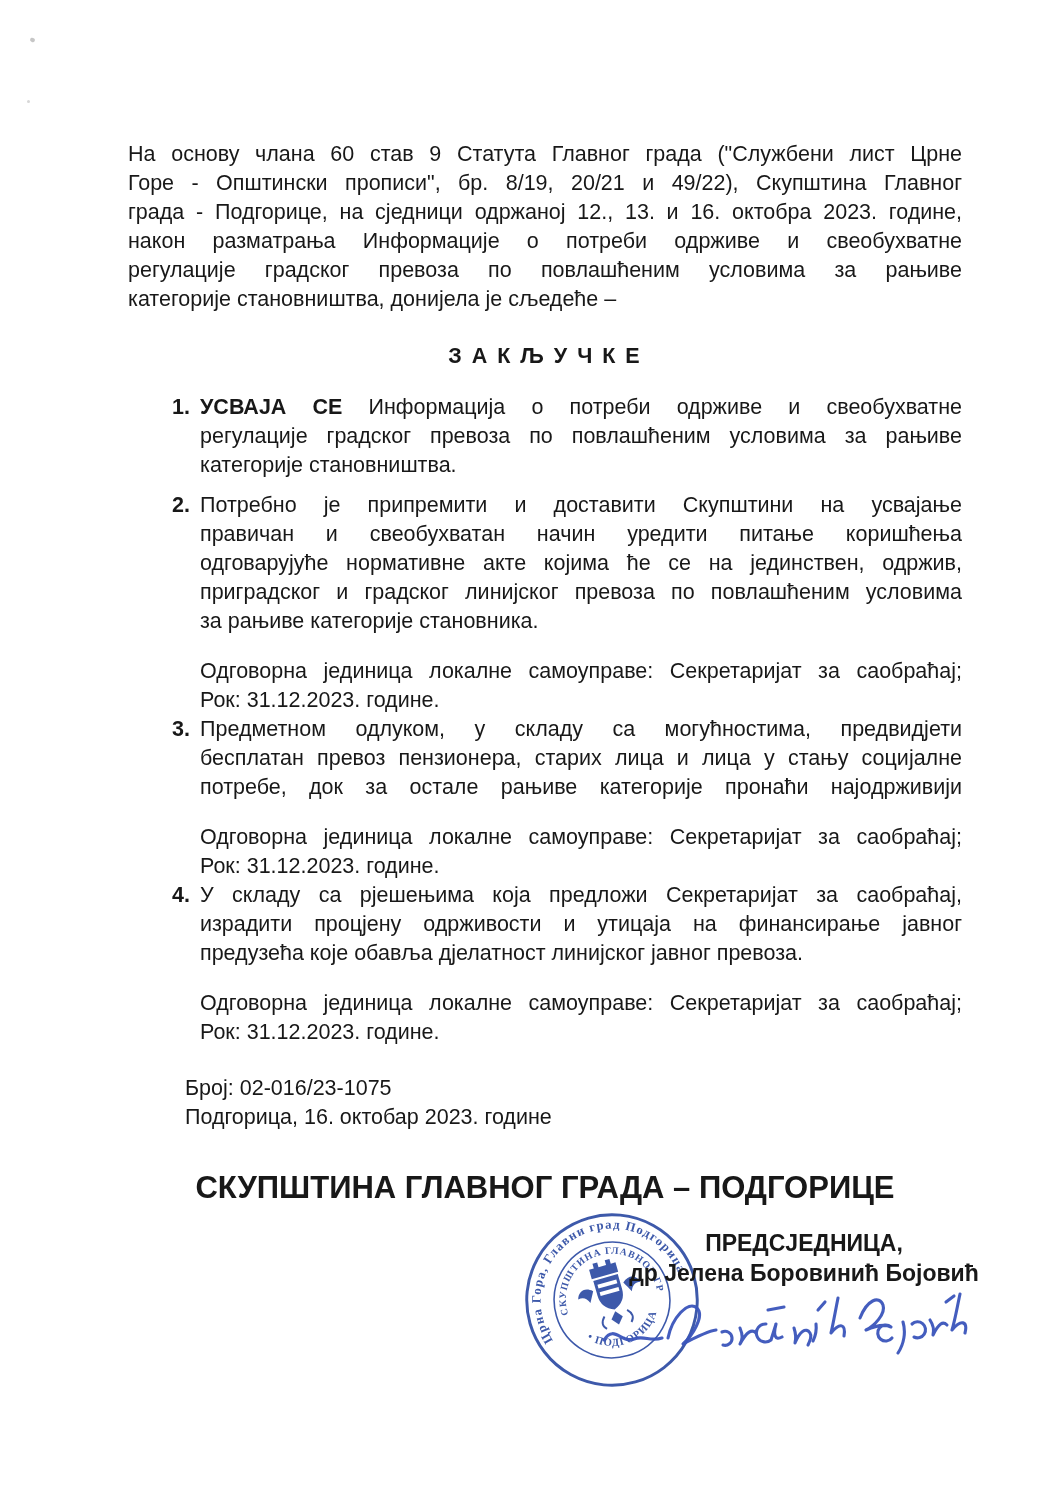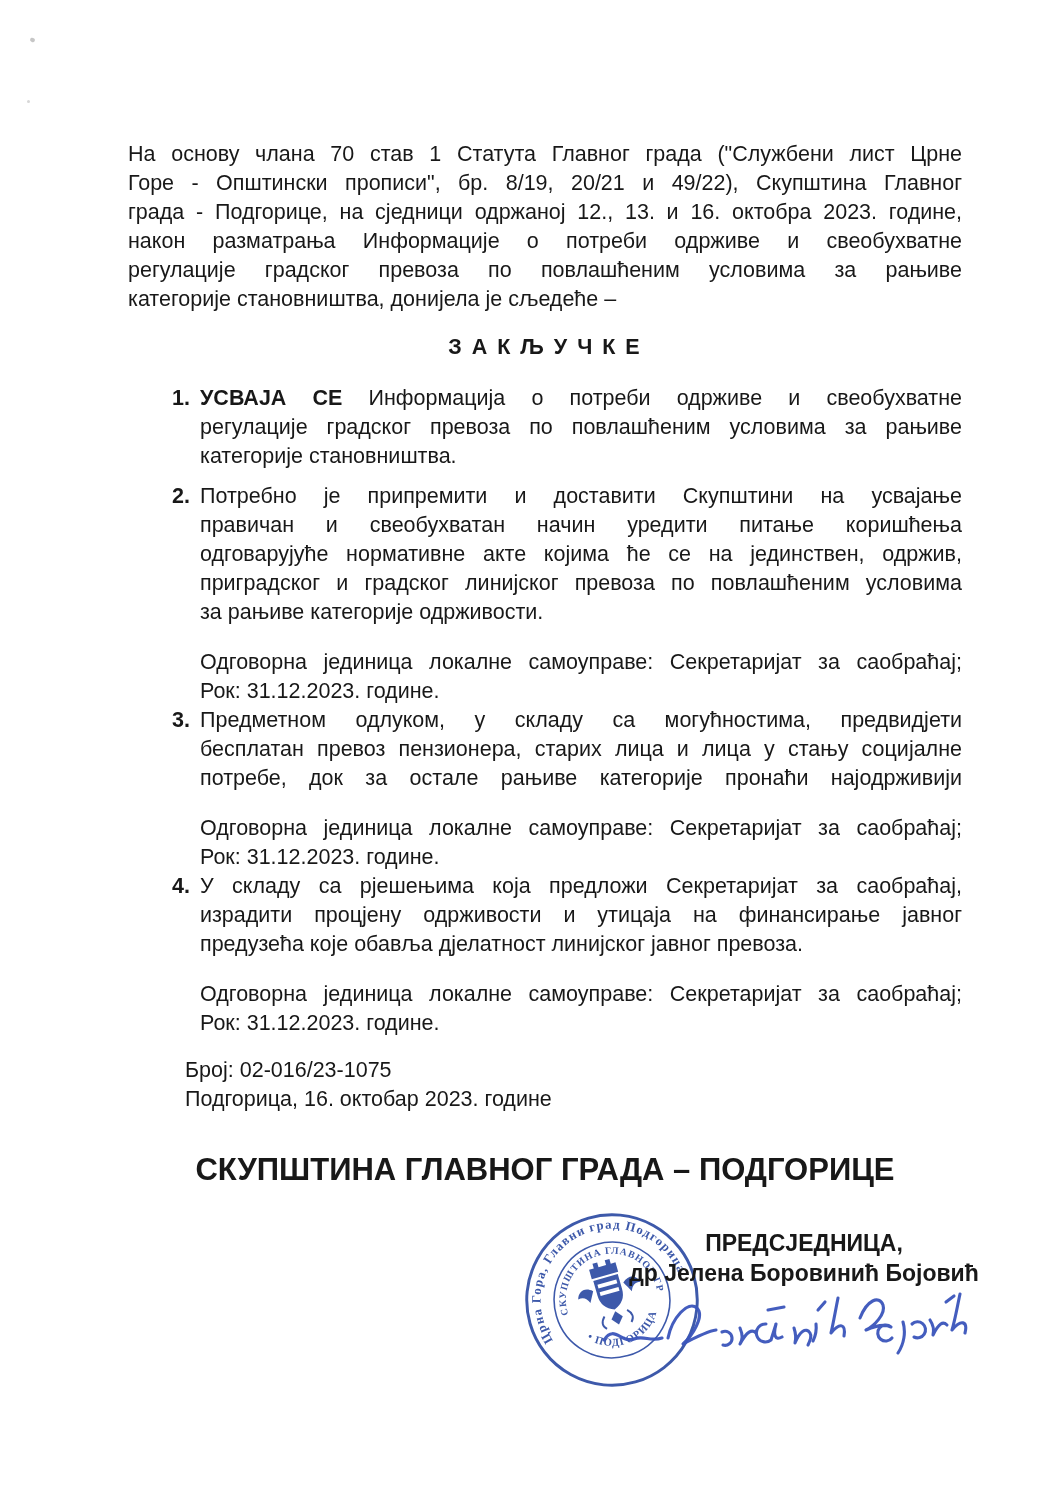--- a/index.html
+++ b/index.html
@@ -10,48 +10,48 @@
   .speck{position:absolute;background:#8d8d8d;border-radius:50%;opacity:.5;}
   #speck1{left:30px;top:38px;width:5px;height:4px;transform:rotate(20deg);}
   #speck2{left:27px;top:100px;width:3px;height:3px;opacity:.35;}
   .content{
     position:absolute;left:128px;top:140px;width:834px;
     font-size:21.5px;line-height:29px;
   }
   .jline{text-align:justify;text-align-last:justify;}
   .lline{text-align:left;}
   .heading{
-    margin-top:19px;text-align:center;font-weight:700;letter-spacing:2px;
+    margin-top:28px;text-align:center;font-weight:700;letter-spacing:2px;
   }
   .list{margin-top:22px;}
   .item{position:relative;padding-left:72px;}
   .item + .item{margin-top:11px;}
   .item-number{position:absolute;left:44px;top:0;font-weight:700;}
   .lead{font-weight:700;}
   .note{position:relative;padding-left:72px;margin-top:21px;}
-  .reference{margin-top:18px;margin-left:57px;}
+  .reference{margin-top:27px;margin-left:57px;}
   .assembly{margin-top:41px;text-align:center;font-weight:700;font-size:31px;}
   .signer{
     position:absolute;left:584px;top:1228px;width:440px;text-align:center;
     font-weight:700;font-size:23px;line-height:30px;z-index:3;
   }
   #stamp{position:absolute;left:514px;top:1202px;z-index:1;opacity:.92;filter:blur(.3px);}
   #signature{position:absolute;left:598px;top:1260px;z-index:4;}
   .stamp-text{font-family:"Liberation Serif",serif;font-weight:600;}
 </style>
 </head>
 <body>
 
 <div class="speck" id="speck1"></div>
 <div class="speck" id="speck2"></div>
 
 <div class="content">
 
   <div>
-    <div class="jline">На основу члана 70 став 1 Статута Главног града ("Службени лист Црне</div>
+    <div class="jline">На основу члана 60 став 9 Статута Главног града ("Службени лист Црне</div>
     <div class="jline">Горе - Општински прописи", бр. 8/19, 20/21 и 49/22), Скупштина Главног</div>
     <div class="jline">града - Подгорице, на сједници одржаној 12., 13. и 16. октобра 2023. године,</div>
     <div class="jline">након разматрања Информације о потреби одрживе и свеобухватне</div>
     <div class="jline">регулације градског превоза по повлашћеним условима за рањиве</div>
     <div class="lline">категорије становништва, донијела је сљедеће –</div>
   </div>
 
   <div class="heading">З А К Љ У Ч К Е</div>
 
   <div class="list">
@@ -62,21 +62,21 @@
       <div class="jline">регулације градског превоза по повлашћеним условима за рањиве</div>
       <div class="lline">категорије становништва.</div>
     </div>
 
     <div class="item">
       <span class="item-number">2.</span>
       <div class="jline">Потребно је припремити и доставити Скупштини на усвајање</div>
       <div class="jline">правичан и свеобухватан начин уредити питање коришћења</div>
       <div class="jline">одговарујуће нормативне акте којима ће се на јединствен, одржив,</div>
       <div class="jline">приградског и градског линијског превоза по повлашћеним условима</div>
-      <div class="lline">за рањиве категорије одрживости.</div>
+      <div class="lline">за рањиве категорије становника.</div>
     </div>
     <div class="note">
       <div class="jline">Одговорна јединица локалне самоуправе: Секретаријат за саобраћај;</div>
       <div class="lline">Рок: 31.12.2023. године.</div>
     </div>
 
     <div class="item">
       <span class="item-number">3.</span>
       <div class="jline">Предметном одлуком, у складу са могућностима, предвидјети</div>
       <div class="jline">бесплатан превоз пензионера, старих лица и лица у стању социјалне</div>

